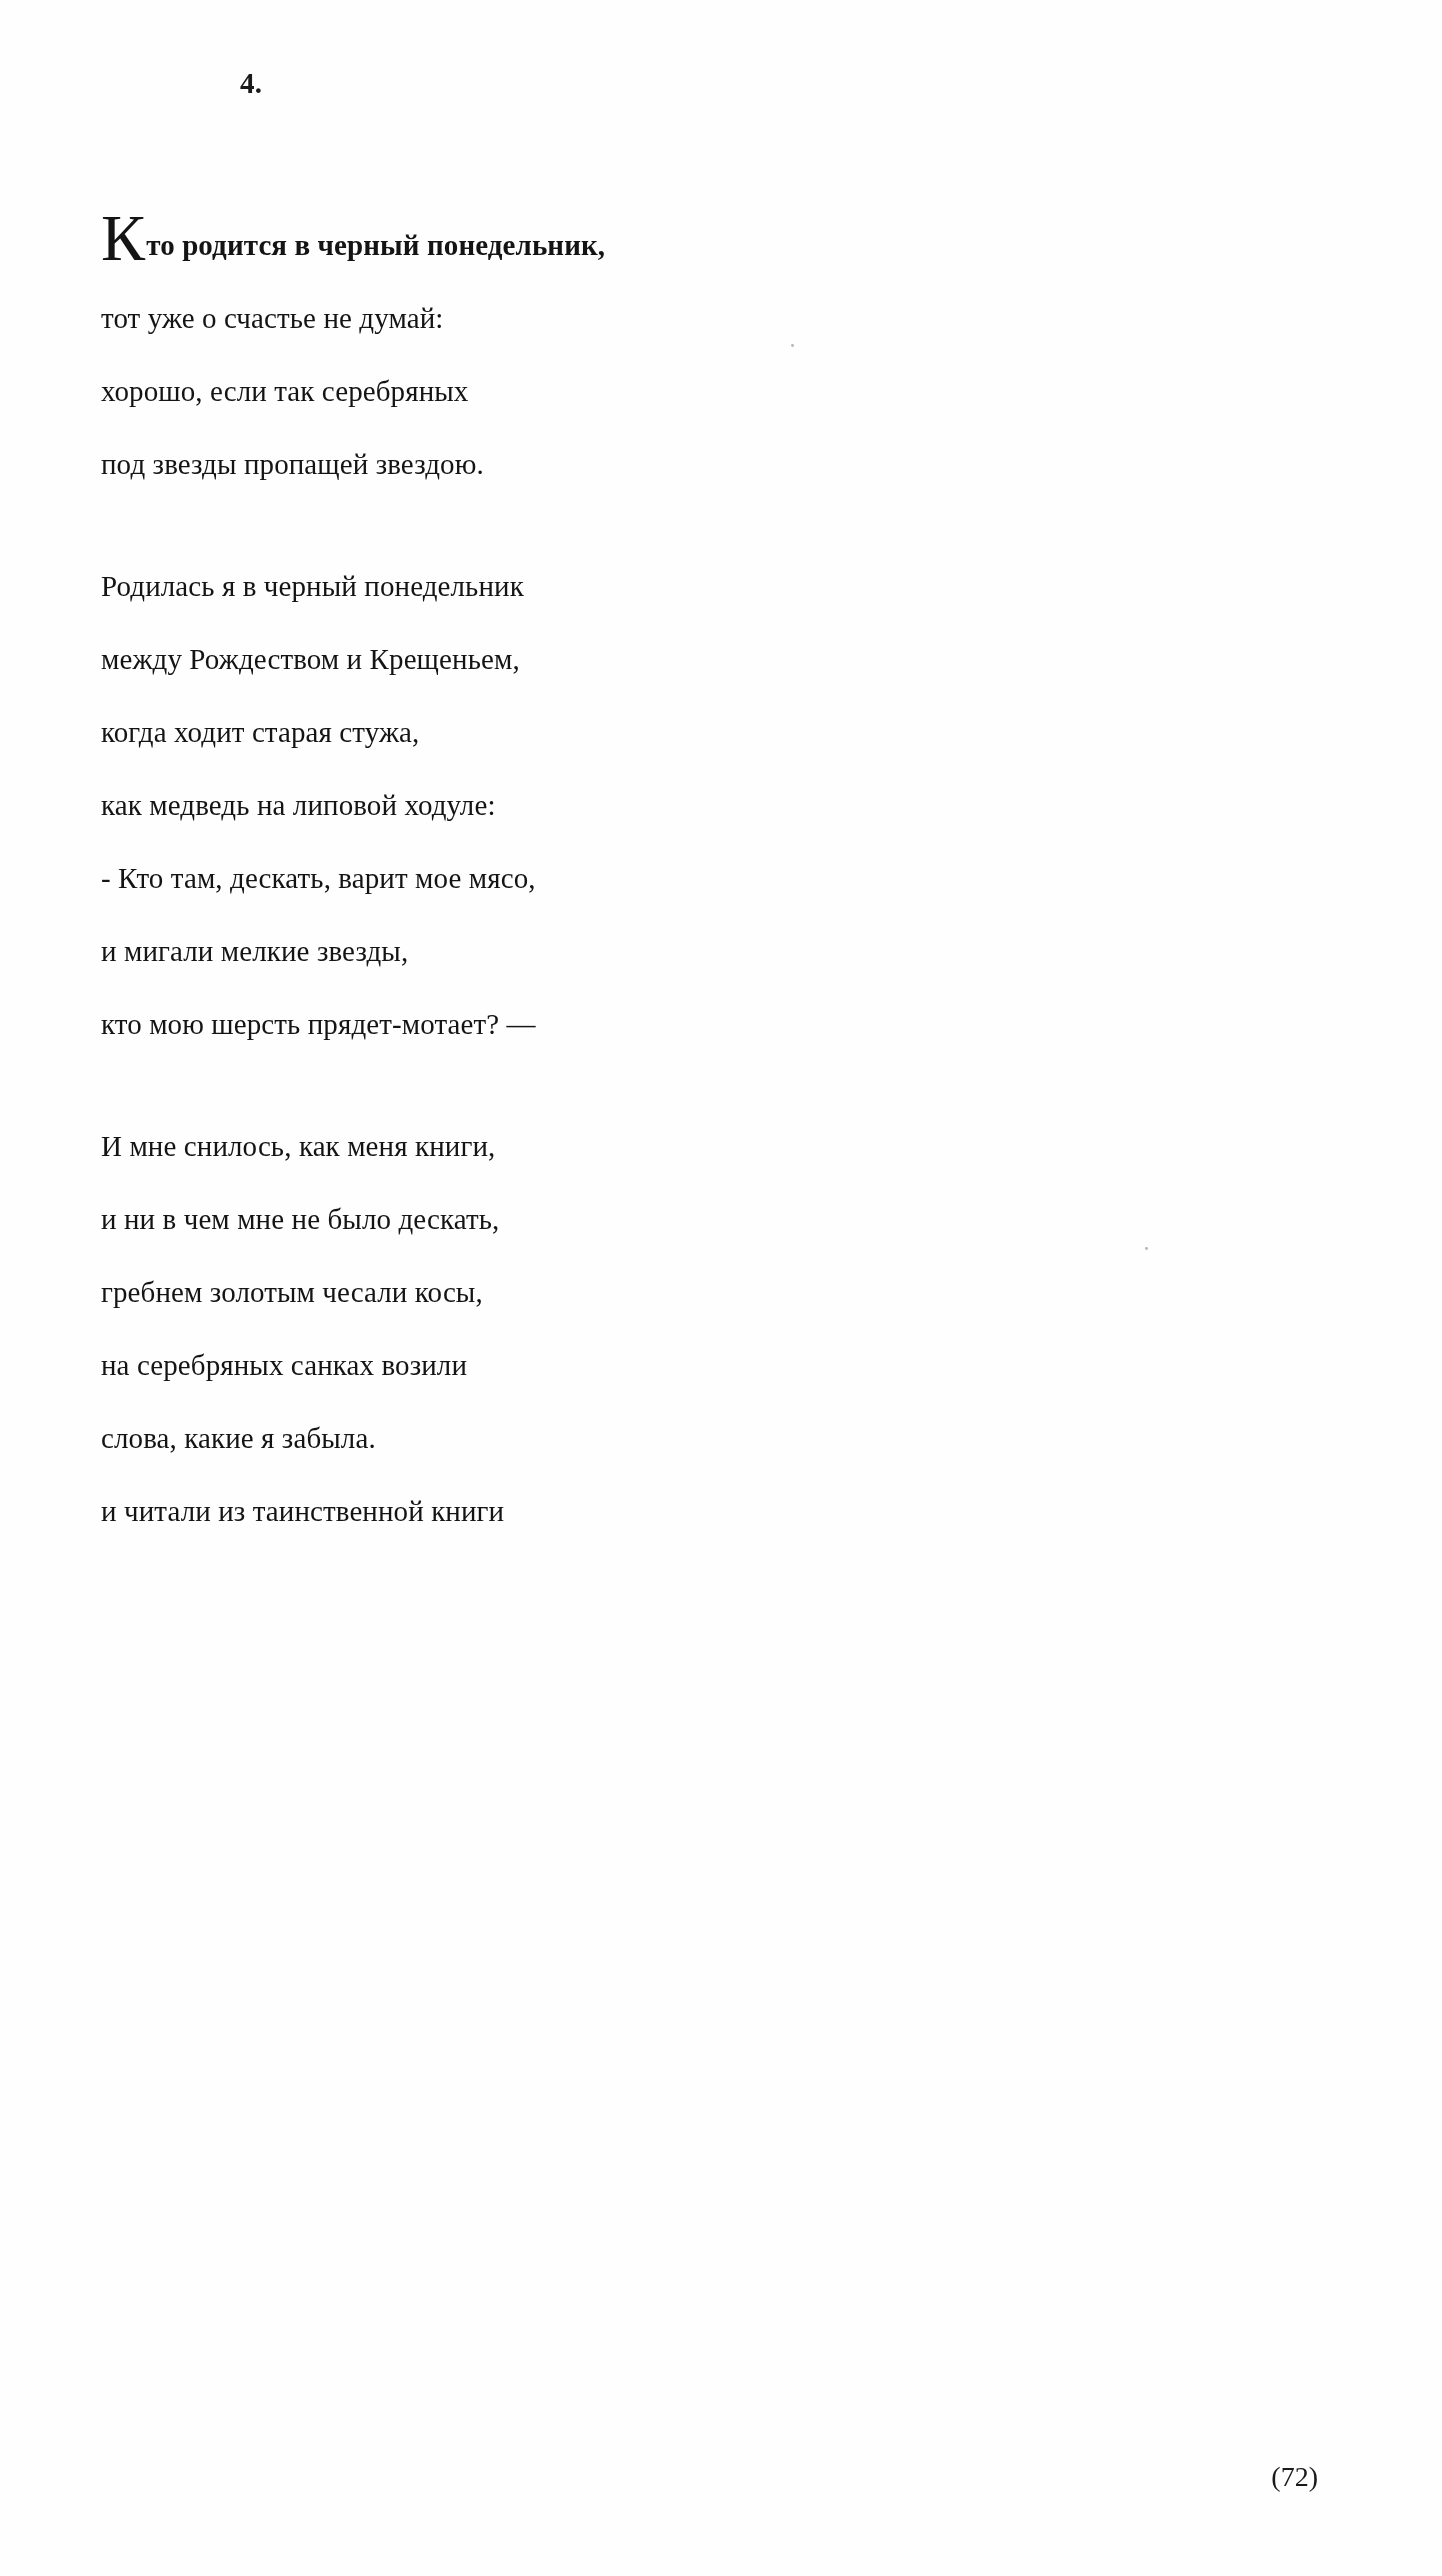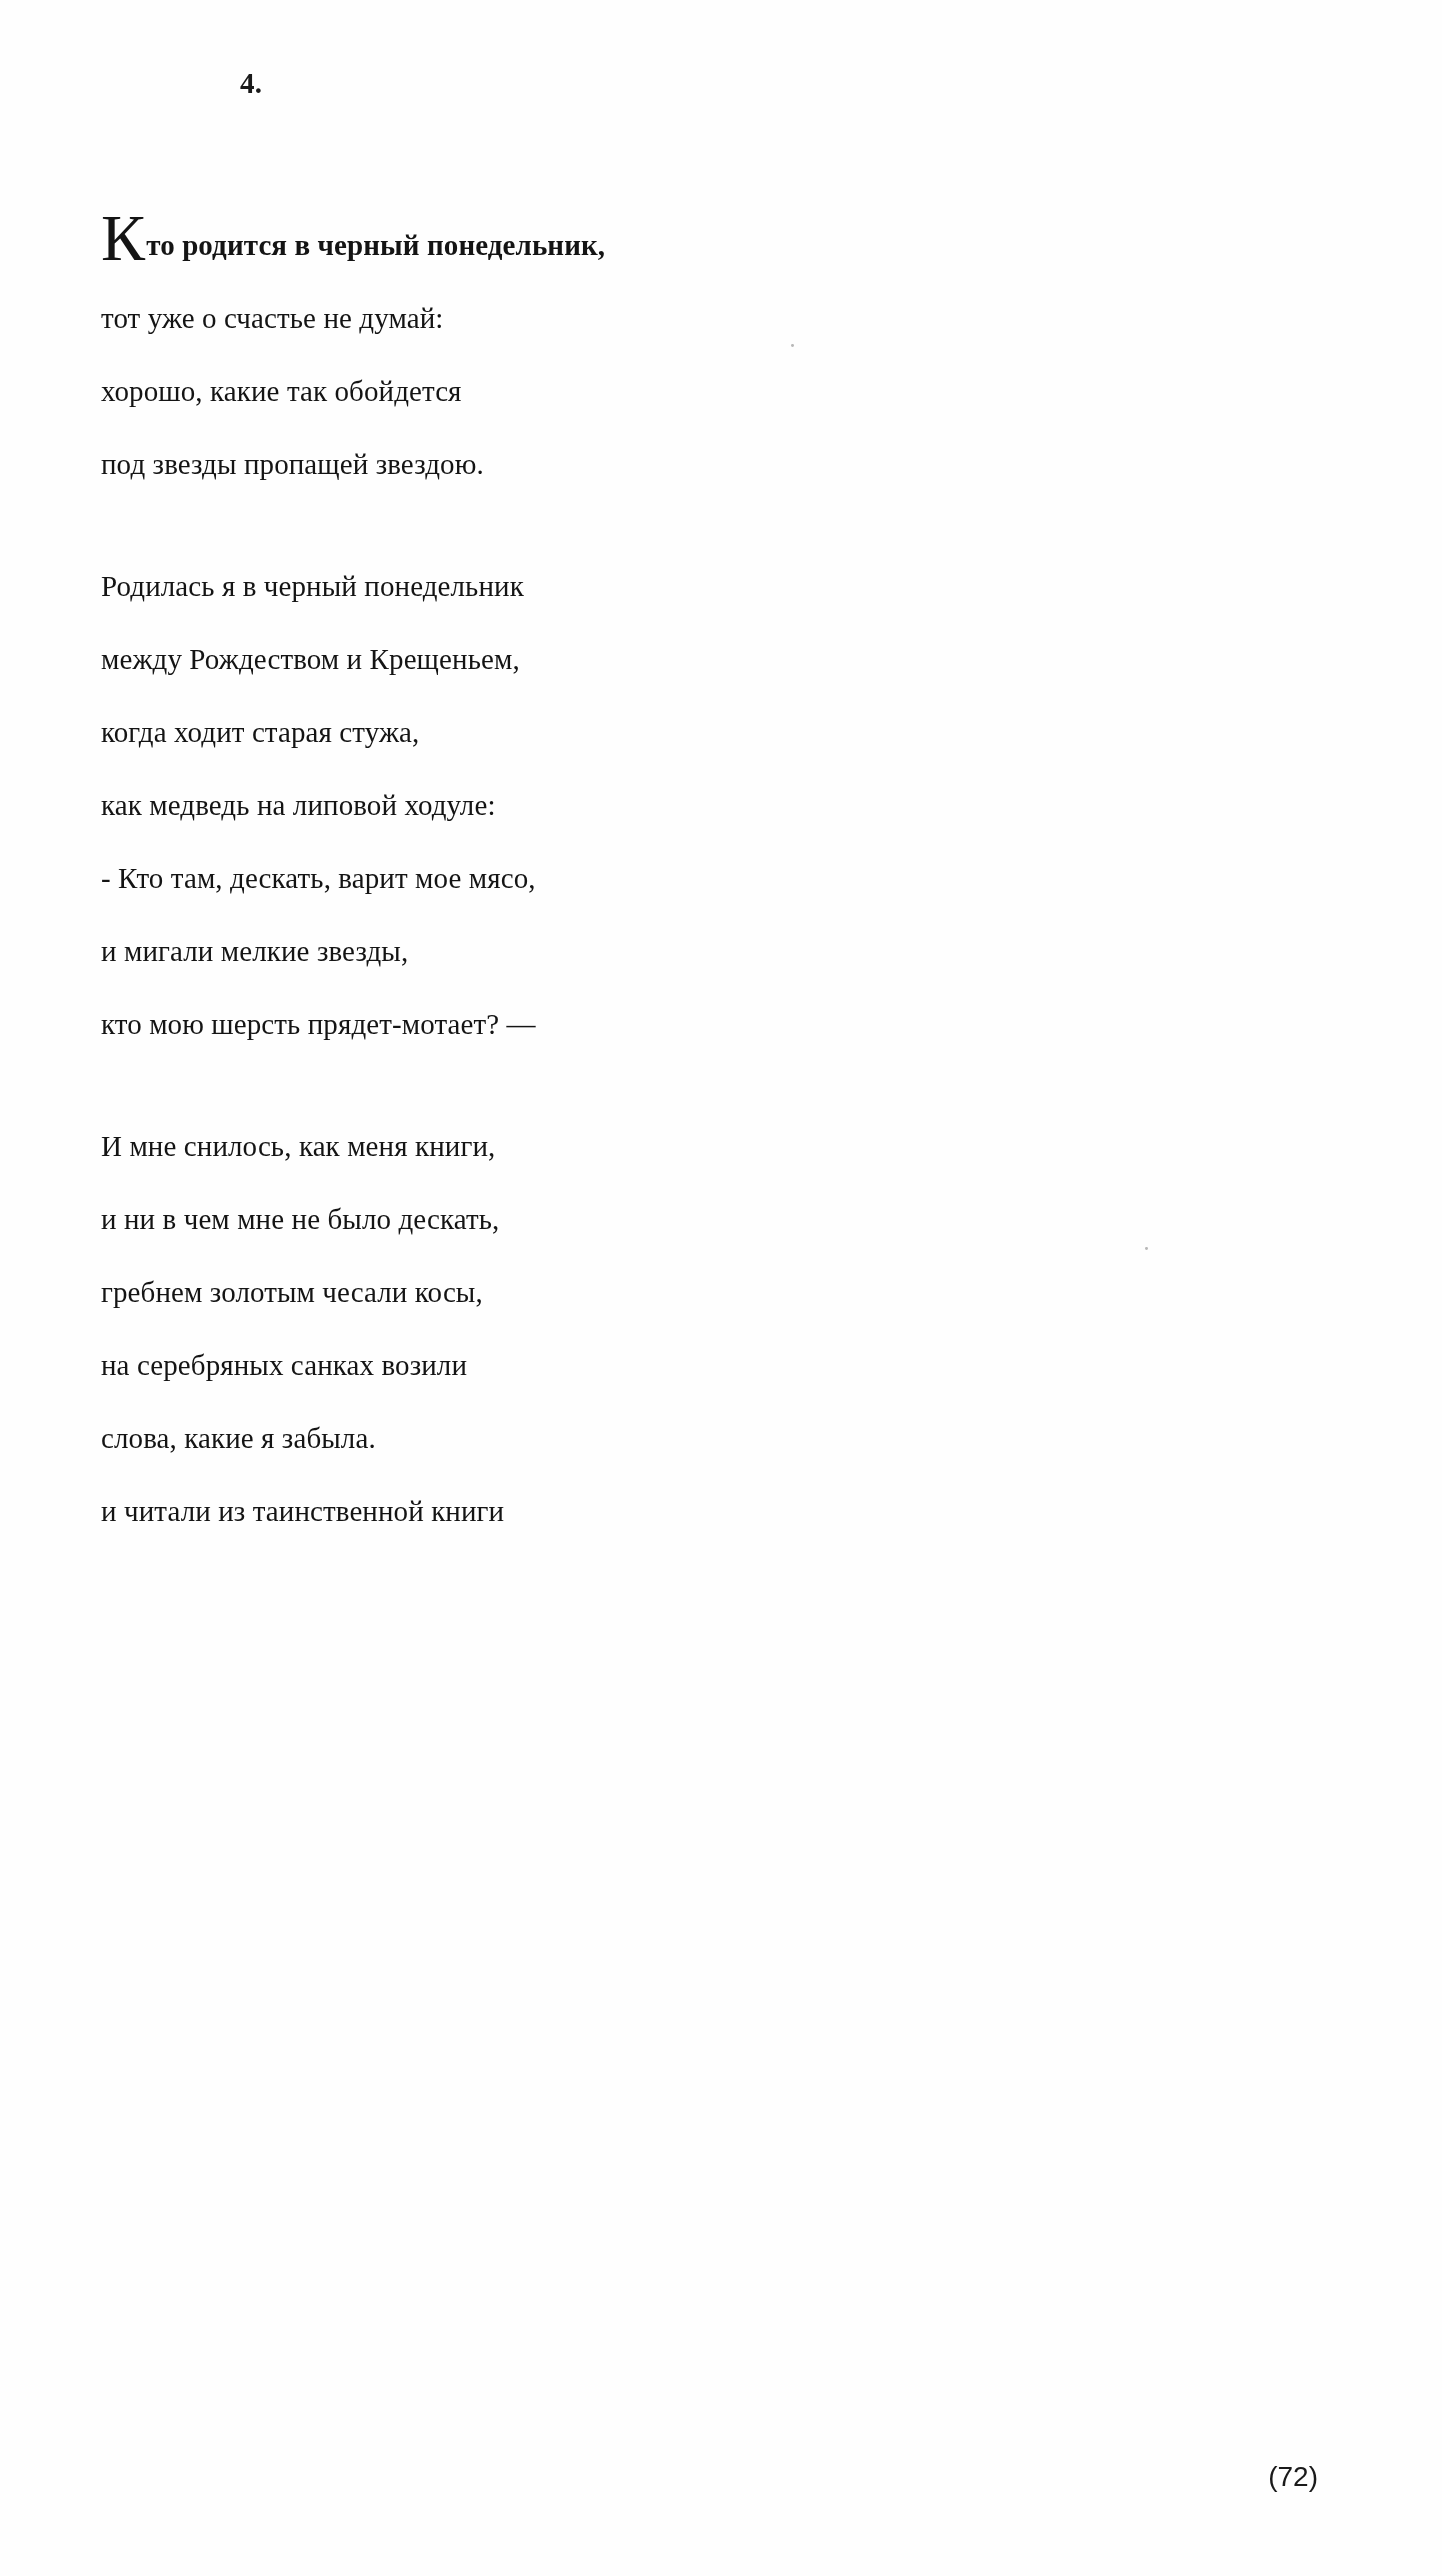--- a/index.html
+++ b/index.html
@@ -60,21 +60,21 @@
     top: 4.5px;
   }
   .first-rest {
     font-size: 29px;
     font-weight: bold;
   }
   .page-number {
     position: absolute;
     right: 124px;
     bottom: 83px;
-    font-family: Liberation Sans, sans-serif;
+    font-family: Liberation Serif, serif;
     font-size: 28px;
   }
   .speck {
     position: absolute;
     background: #b8b8b8;
     width: 2.8px;
     height: 2.8px;
     border-radius: 50%;
   }
 </style>
@@ -88,21 +88,21 @@
   <div class="speck" style="left:791px; top:344px;"></div>
   <div class="speck" style="left:1145px; top:1247px;"></div>
 
   <div class="body-block">
 
     <div class="stanza">
       <div class="line first">
         <span class="dropcap">К</span><span class="first-rest">то родится в черный понедельник,</span>
       </div>
       <div class="line">тот уже о счастье не думай:</div>
-      <div class="line">хорошо, какие так обойдется</div>
+      <div class="line">хорошо, если так серебряных</div>
       <div class="line">под звезды пропащей звездою.</div>
     </div>
 
     <div class="stanza">
       <div class="line">Родилась я в черный понедельник</div>
       <div class="line">между Рождеством и Крещеньем,</div>
       <div class="line">когда ходит старая стужа,</div>
       <div class="line">как медведь на липовой ходуле:</div>
       <div class="line">- Кто там, дескать, варит мое мясо,</div>
       <div class="line">и мигали мелкие звезды,</div>

